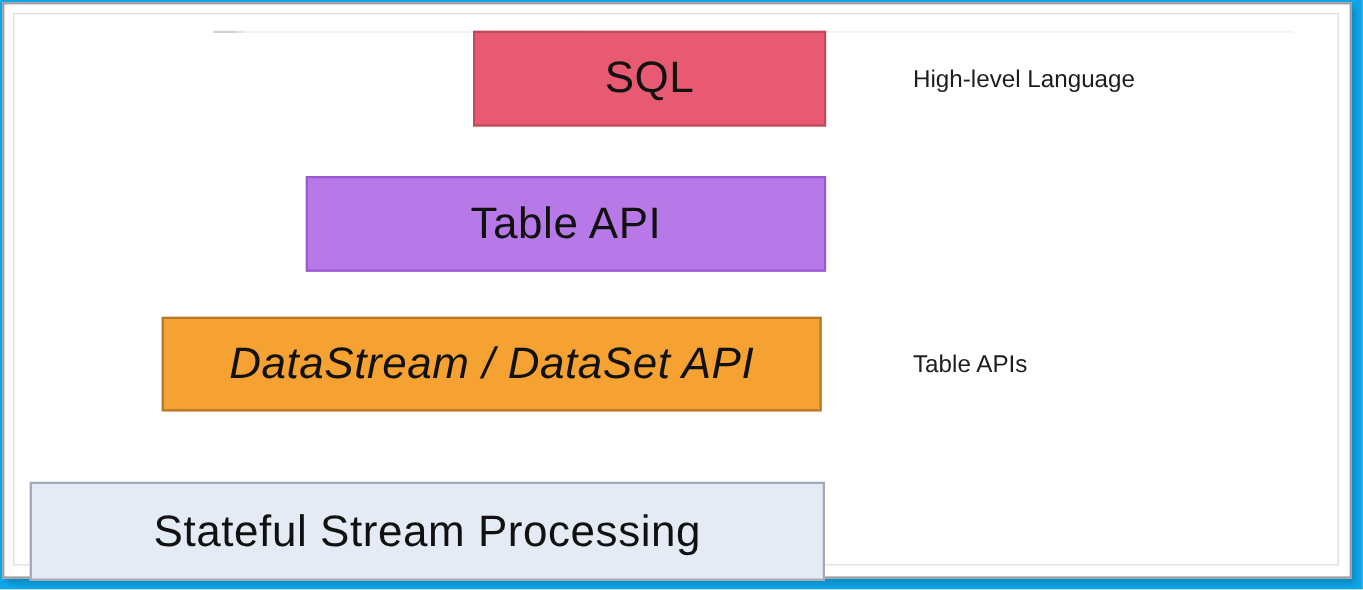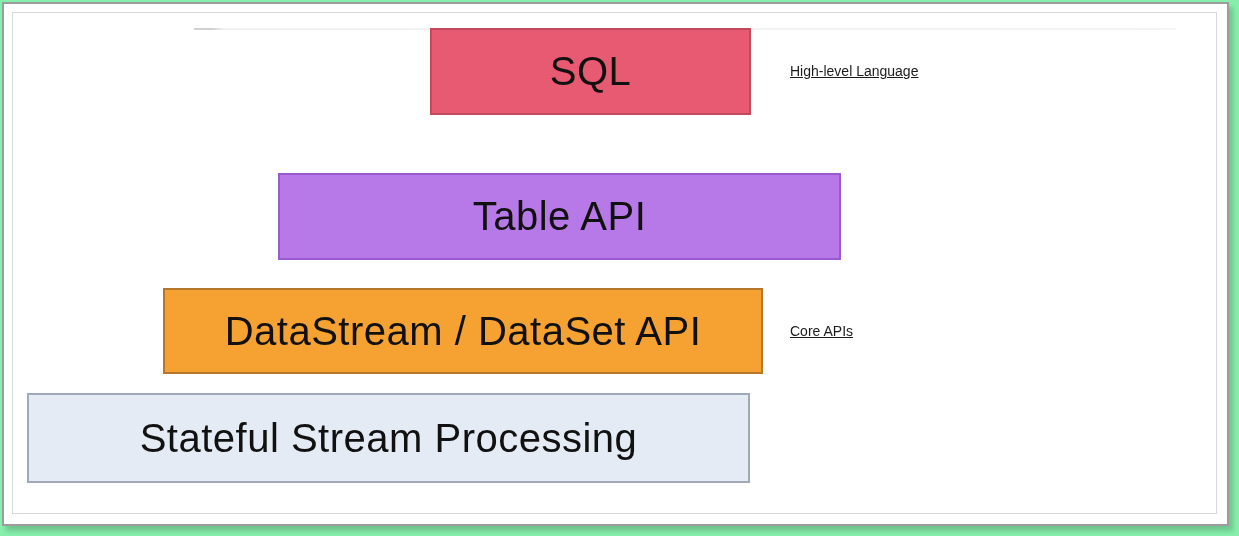--- a/index.html
+++ b/index.html
@@ -4,21 +4,21 @@
 <style>
   html, body {
     margin: 0;
     padding: 0;
     background: #ffffff;
   }
   .canvas {
     position: relative;
     width: 1239px;
     height: 536px;
-    background: #86efac;
+    background: #0ea5e9;
     font-family: "Liberation Sans", sans-serif;
     overflow: hidden;
   }
   .frame-outer {
     position: absolute;
     left: 2px;
     top: 2px;
     width: 1227px;
     height: 524px;
     box-sizing: border-box;
@@ -58,33 +58,32 @@
     align-items: center;
     justify-content: center;
   }
   .layer-box .box-label {
     font-size: 40px;
     color: #111111;
     letter-spacing: 0.5px;
     white-space: nowrap;
   }
   .box-0 { left: 430px; top: 28px;  width: 321px; height: 87px; }
-  .box-1 { left: 278px; top: 173px; width: 563px; height: 87px; }
-  .box-2 { left: 163px; top: 288px; width: 600px; height: 86px; }
-  .box-3 { left: 27px;  top: 393px; width: 723px; height: 90px; }
+  .box-1 { left: 278px; top: 160px; width: 473px; height: 87px; }
+  .box-2 { left: 147px; top: 288px; width: 600px; height: 86px; font-style: italic; }
+  .box-3 { left: 27px;  top: 438px; width: 723px; height: 90px; }
   .desc {
     position: absolute;
-    left: 790px;
+    left: 830px;
     display: flex;
     align-items: center;
-    font-size: 14px;
+    font-size: 22px;
     color: #1c1c1c;
     line-height: 1.32;
     white-space: pre-line;
-    text-decoration: underline;
   }
   .desc-0 { top: 28px;  height: 87px; }
   .desc-1 { top: 158px; height: 87px; }
   .desc-2 { top: 288px; height: 86px; }
   .desc-3 { top: 413px; height: 90px; }
 </style>
 </head>
 <body>
 
 <div class="canvas">
@@ -100,20 +99,20 @@
     </div>
     <div class="desc desc-0">High-level Language</div>
 
     <div class="layer-box box-1" style="background-color: rgb(184, 121, 232); border-color: rgb(155, 89, 208);">
       <span class="box-label">Table API</span>
     </div>
 
     <div class="layer-box box-2" style="background-color: rgb(245, 162, 51); border-color: rgb(181, 119, 42);">
       <span class="box-label">DataStream / DataSet API</span>
     </div>
-    <div class="desc desc-2">Core APIs</div>
+    <div class="desc desc-2">Table APIs</div>
 
     <div class="layer-box box-3" style="background-color: rgb(229, 235, 245); border-color: rgb(159, 169, 183);">
       <span class="box-label">Stateful Stream Processing</span>
     </div>
 
   </div>
 </div>
 
 </body></html>

